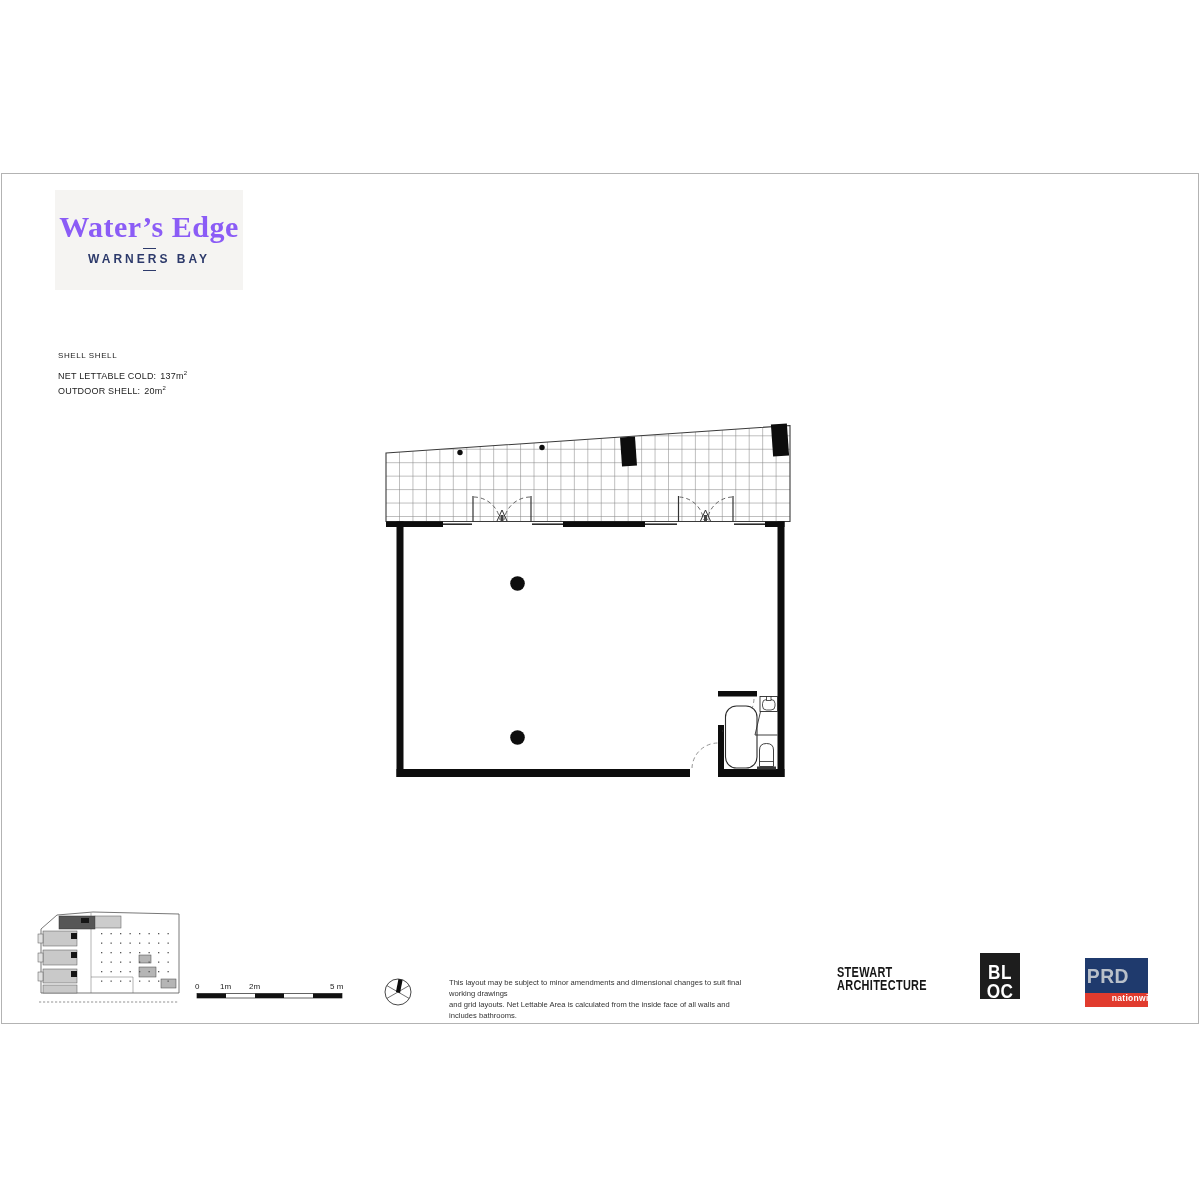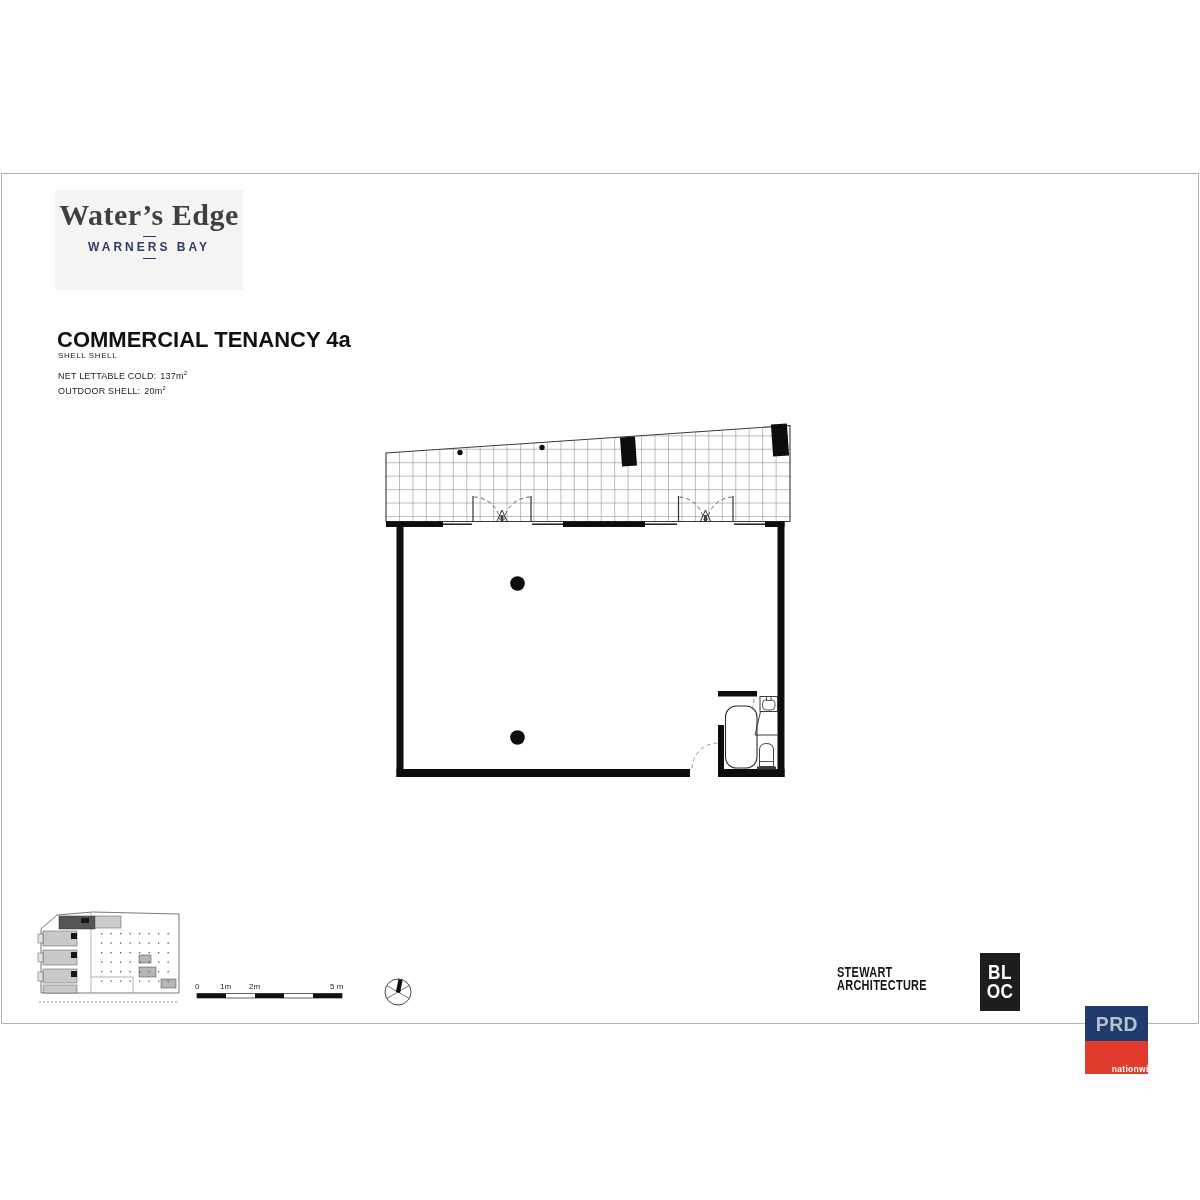--- a/index.html
+++ b/index.html
@@ -3,67 +3,66 @@
 <meta charset="utf-8">
 <style>
   html,body{margin:0;padding:0;background:#ffffff;}
   #sheet{position:relative;width:1200px;height:1200px;background:#ffffff;overflow:hidden;
          font-family:"Liberation Sans", sans-serif;color:#111;}
   .abs{position:absolute;}
   
   #frame{left:1px;top:173px;width:1196px;height:849px;border:1px solid #b3b3b3;}
   
   #brand-box{left:55px;top:190px;width:188px;height:100px;background:#f5f4f2;text-align:center;}
-  #brand-name{margin-top:8px;font-family:"Liberation Serif", serif;font-size:30px;font-weight:600;
-              color:#404040;letter-spacing:0.5px;}
+  #brand-name{margin-top:20px;font-family:"Liberation Serif", serif;font-size:30px;font-weight:600;
+              color:#8b5cf6;letter-spacing:0.5px;}
   .brand-rule{width:13px;height:1px;background:#2d3a6b;margin:4px auto 3px auto;}
   #brand-loc{font-size:12px;font-weight:700;color:#2d3a6b;letter-spacing:3px;}
   
   #title{left:57px;top:327px;font-size:22px;font-weight:700;letter-spacing:0px;}
   #subtitle{left:58px;top:351px;font-size:8px;letter-spacing:0.6px;color:#222;}
   .area-line{left:58px;font-size:9px;color:#222;letter-spacing:0.2px;}
   #area-net{top:370px;} #area-out{top:385px;}
   .sup{font-size:6px;vertical-align:super;}
   .area-val{margin-left:4px;}
   
   svg{display:block;}
   
   #disclaimer{left:449px;top:977px;width:300px;font-size:7.6px;line-height:11px;color:#333;}
   
   #stewart{left:837px;top:966px;font-size:14px;font-weight:700;line-height:12.5px;
            transform:scaleX(0.78);transform-origin:left top;letter-spacing:0.4px;color:#161616;}
   
-  #bloc{left:980px;top:953px;width:40px;height:58px;background:#1d1d1d;color:#fff;
+  #bloc{left:980px;top:953px;width:40px;height:46px;background:#1d1d1d;color:#fff;
         font-weight:700;font-size:21px;line-height:19px;padding-top:9px;box-sizing:border-box;
         text-align:center;letter-spacing:0.5px;}
   #bloc .l{transform:scaleX(0.82);transform-origin:center;}
   
   #prd{left:1085px;top:958px;width:63px;height:52px;}
-  #prd-top{height:35px;background:#1f3a6d;display:flex;align-items:center;justify-content:center;margin-top:48px;}
+  #prd-top{height:35px;background:#1f3a6d;display:flex;align-items:center;justify-content:flex-start;}
   #prd-name{color:#b9c0c9;font-weight:700;font-size:21px;letter-spacing:0.5px;transform:scaleX(0.92);}
-  #prd-band{height:33px;background:#e13b2e;display:flex;align-items:flex-end;justify-content:center;padding-left:38px;}
+  #prd-band{height:14px;background:#e13b2e;display:flex;align-items:flex-start;justify-content:center;padding-left:38px;}
   #prd-tag{color:#ffffff;font-weight:700;font-size:8.5px;letter-spacing:0.3px;}
   
   text.scl{font-family:"Liberation Sans", sans-serif;font-size:8px;fill:#222;}
 </style>
 </head>
 <body>
 
 <div id="sheet">
 
   <div class="abs" id="frame"></div>
 
   <div class="abs" id="brand-box">
     <div id="brand-name">Water’s Edge</div>
     <div class="brand-rule"></div>
     <div id="brand-loc">WARNERS BAY</div>
     <div class="brand-rule"></div>
   </div>
 
-  <div class="abs" id="title">COMMERCIAL TENANCY 4a</div>
   <div class="abs" id="subtitle">SHELL SHELL</div>
   <div class="abs area-line" id="area-net">
     <span>NET LETTABLE COLD:</span><span class="area-val">137m</span><span class="sup">2</span>
   </div>
   <div class="abs area-line" id="area-out">
     <span>OUTDOOR SHELL:</span><span class="area-val">20m</span><span class="sup">2</span>
   </div>
 
   <svg class="abs" style="left:380px;top:415px;" width="420" height="385" viewBox="380 415 420 385">
 
@@ -269,20 +268,24 @@
       <rect x="123" y="18.5" width="29" height="4.5" fill="#111"></rect>
     </g>
     <g>
       <circle cx="208" cy="17" r="13" fill="none" stroke="#333" stroke-width="0.9"></circle>
       <line x1="196.7" y1="23.5" x2="219.3" y2="10.5" stroke="#333" stroke-width="0.7"></line>
       <line x1="196.7" y1="10.5" x2="219.3" y2="23.5" stroke="#333" stroke-width="0.7"></line>
       <line x1="208" y1="17.5" x2="210.5" y2="4.5" stroke="#0d0d0d" stroke-width="4.2"></line>
     </g>
   </svg>
 
+  <div class="abs" id="disclaimer">
+    <div>This layout may be subject to minor amendments and dimensional changes to suit final working drawings</div>
+    <div>and grid layouts. Net Lettable Area is calculated from the inside face of all walls and includes bathrooms.</div>
+  </div>
 
   <div class="abs" id="stewart">
     <div>STEWART</div>
     <div>ARCHITECTURE</div>
   </div>
 
   <div class="abs" id="bloc">
     <div class="l">BL</div>
     <div class="l">OC</div>
   </div>

